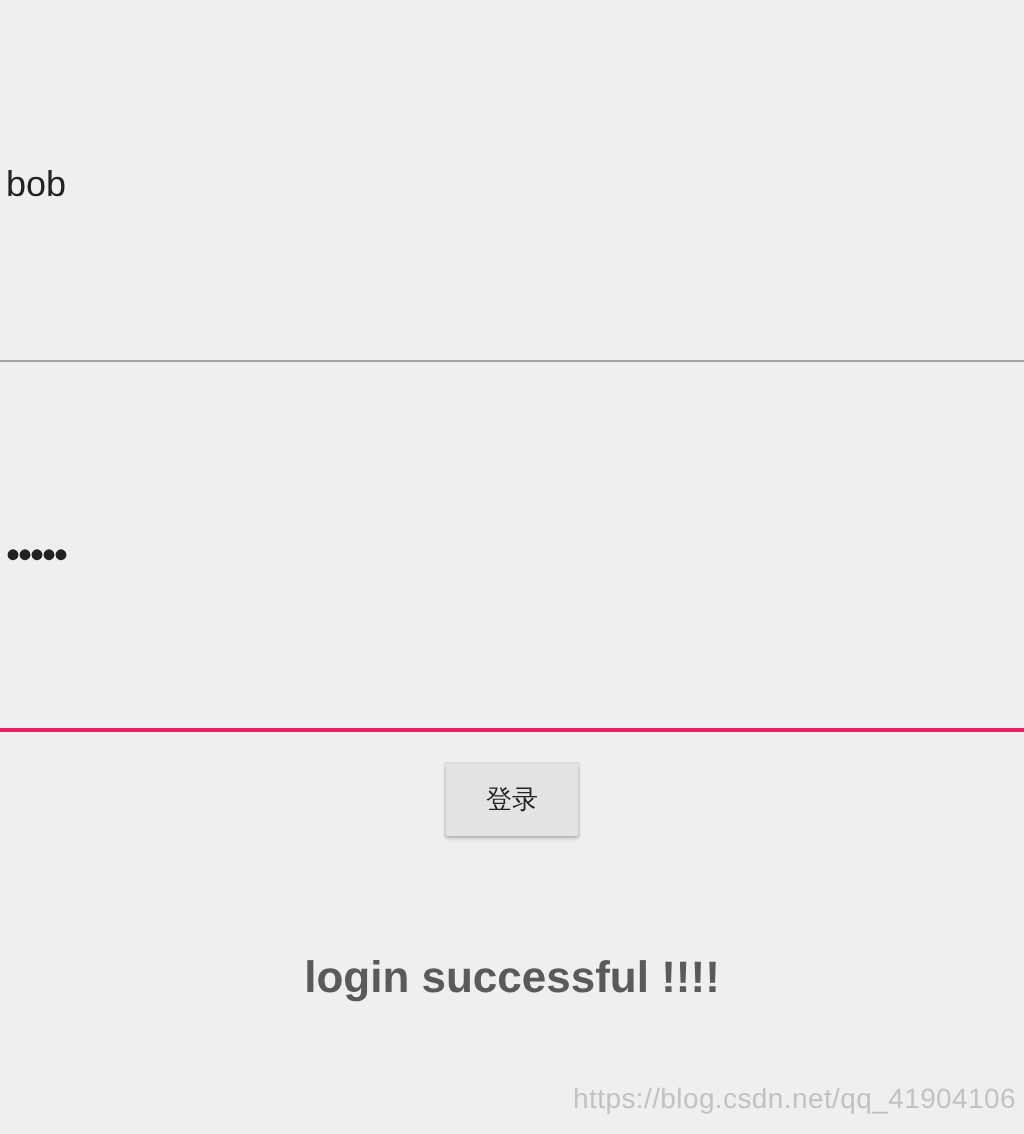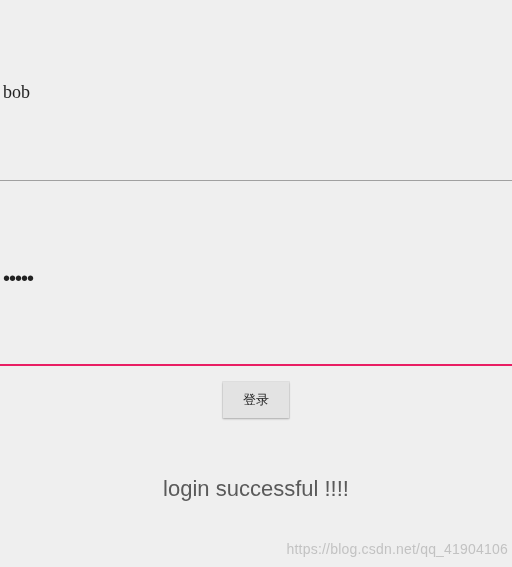--- a/index.html
+++ b/index.html
@@ -34,21 +34,20 @@
     border: none;
     outline: none;
     background: transparent;
     font-size: 18px;
     color: #222;
     padding: 0 3px;
     font-family: Arial, sans-serif;
   }
   .username-input {
     margin-top: 82px;
-    font-family: Liberation Serif, serif;
   }
   .password-input {
     margin-top: 86px;
     font-size: 20px;
     letter-spacing: -1px;
   }
   .button-row {
     display: flex;
     justify-content: center;
     margin-top: 16px;
@@ -60,20 +59,21 @@
     font-size: 13px;
     color: #222;
     cursor: pointer;
     box-shadow: 0 1px 2px rgba(0,0,0,0.25), 0 0 0 1px rgba(0,0,0,0.05);
   }
   .status-msg {
     text-align: center;
     font-size: 22px;
     color: #5a5a5a;
     margin-top: 58px;
+    font-weight: bold;
   }
   .watermark {
     position: absolute;
     right: 4px;
     bottom: 10px;
     font-size: 14px;
     color: rgba(140,140,140,0.45);
     letter-spacing: 0.2px;
   }
 </style>

